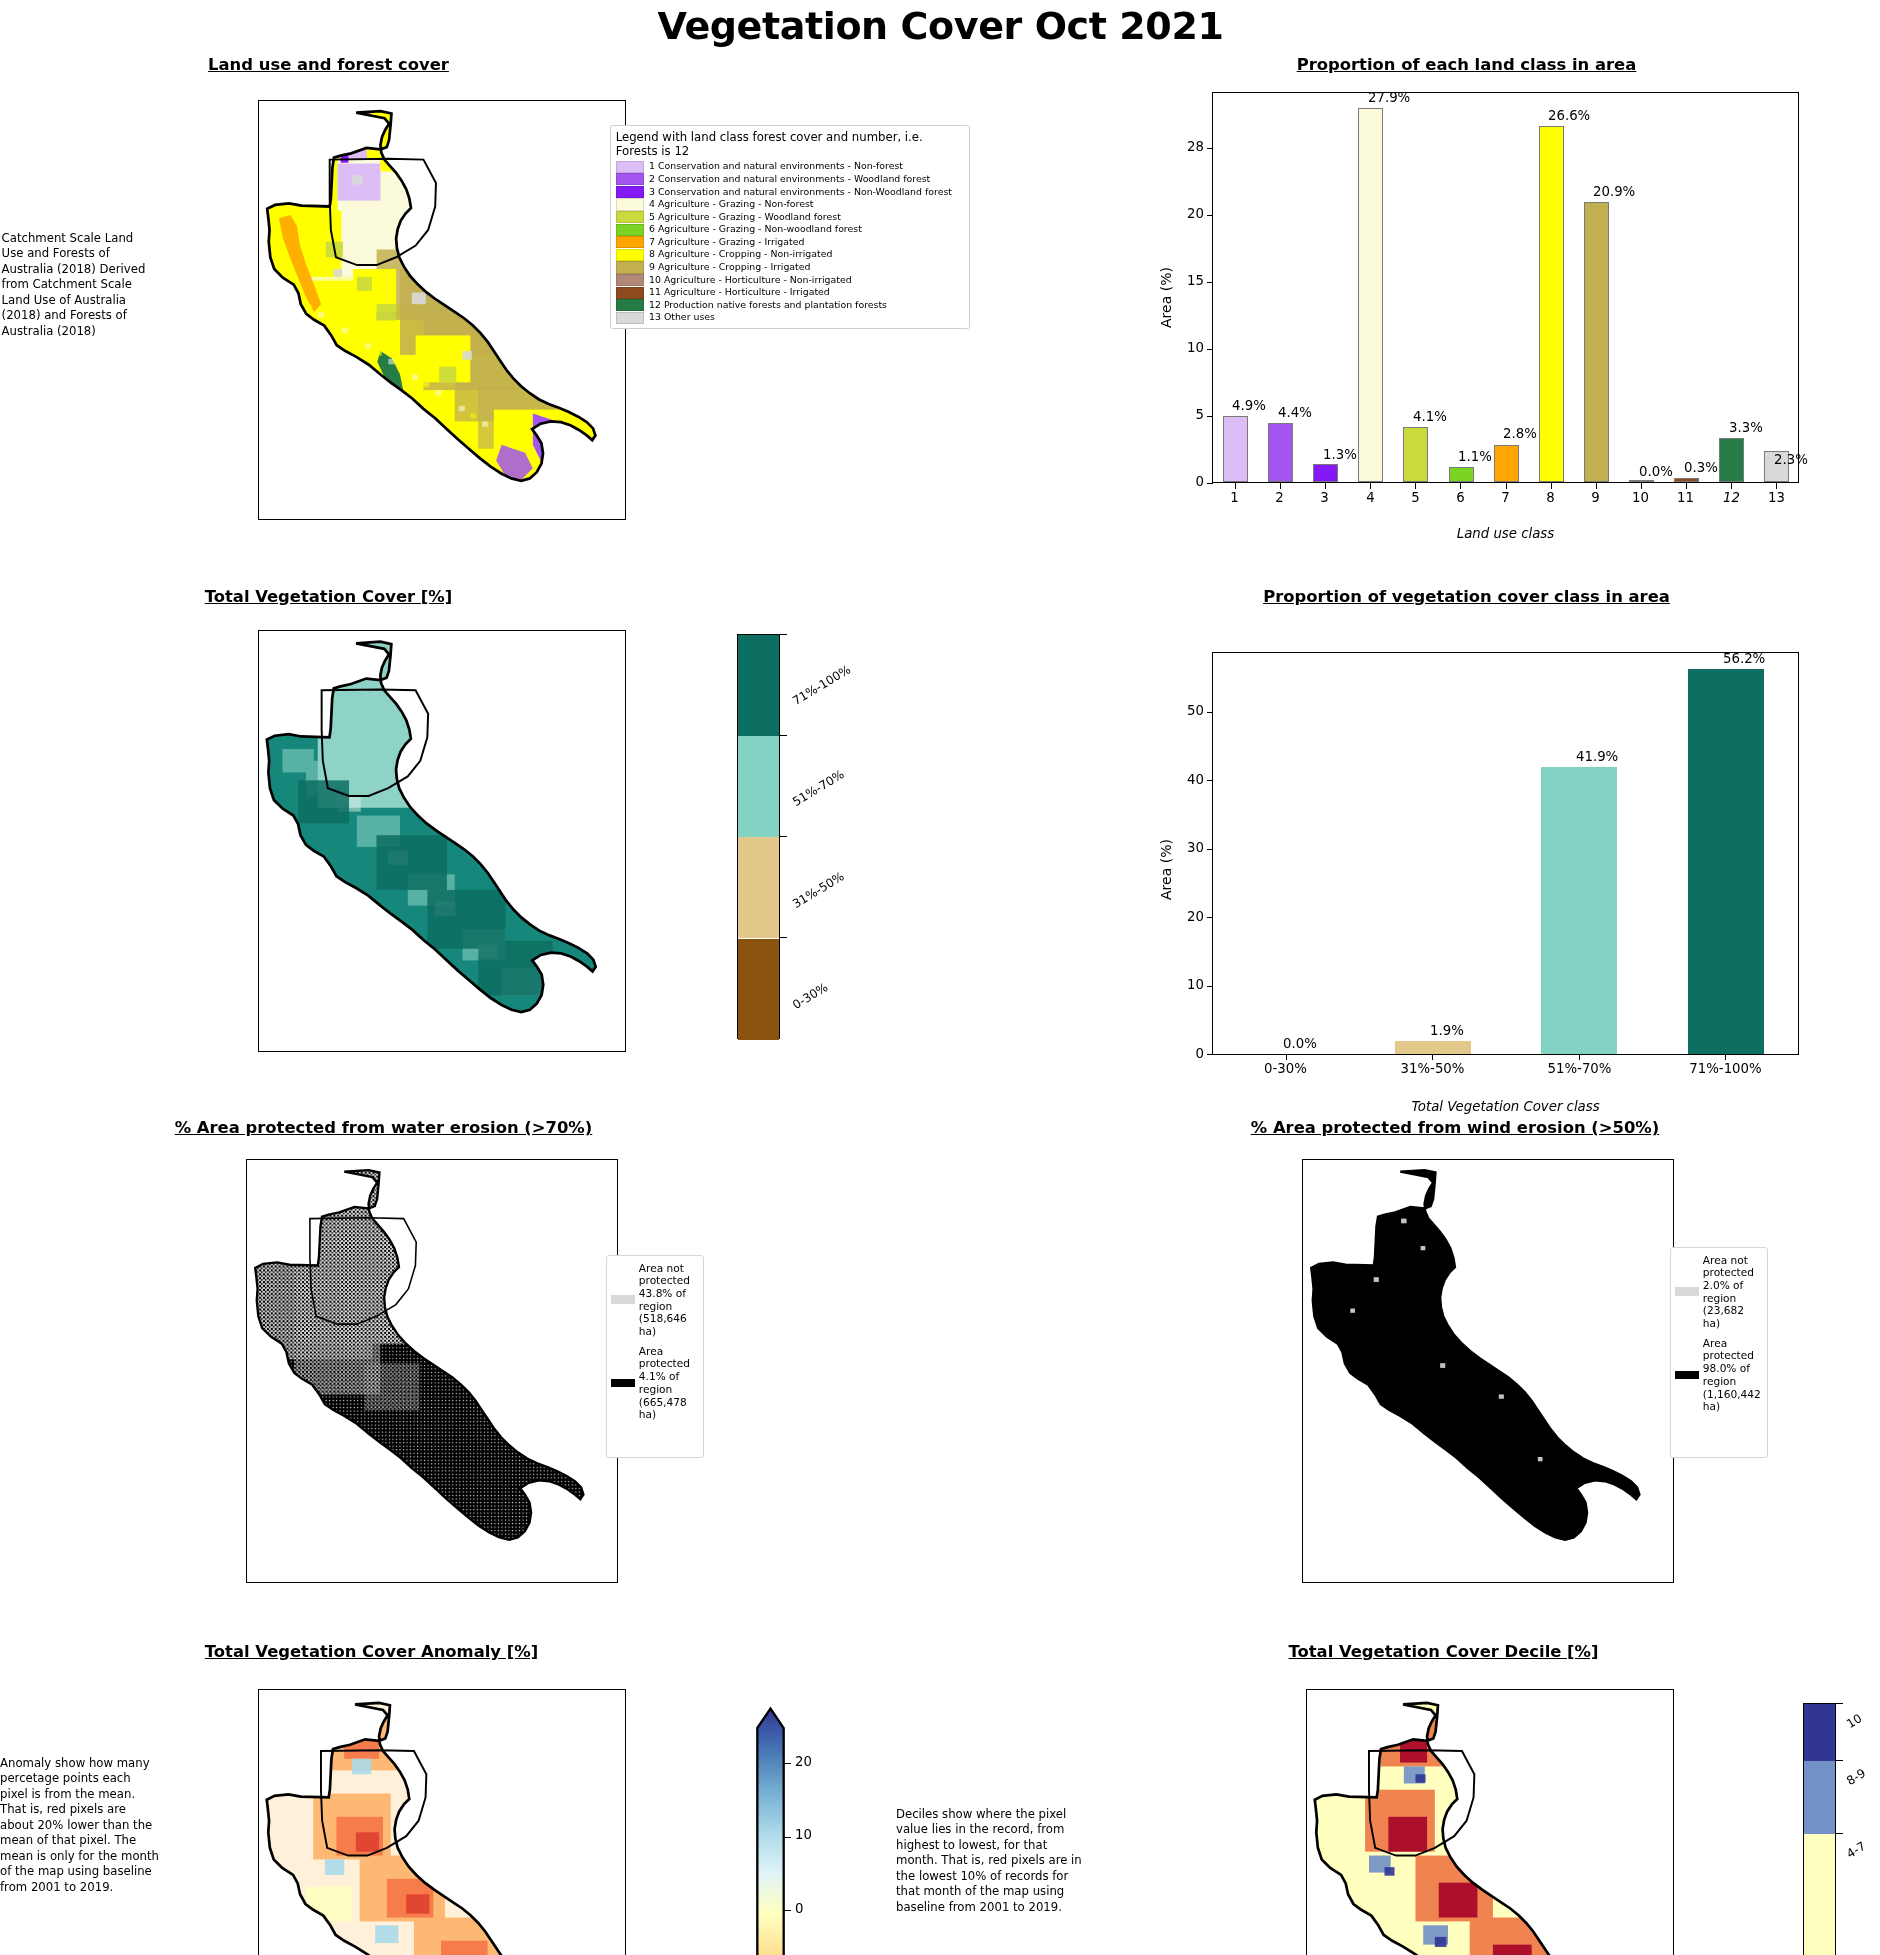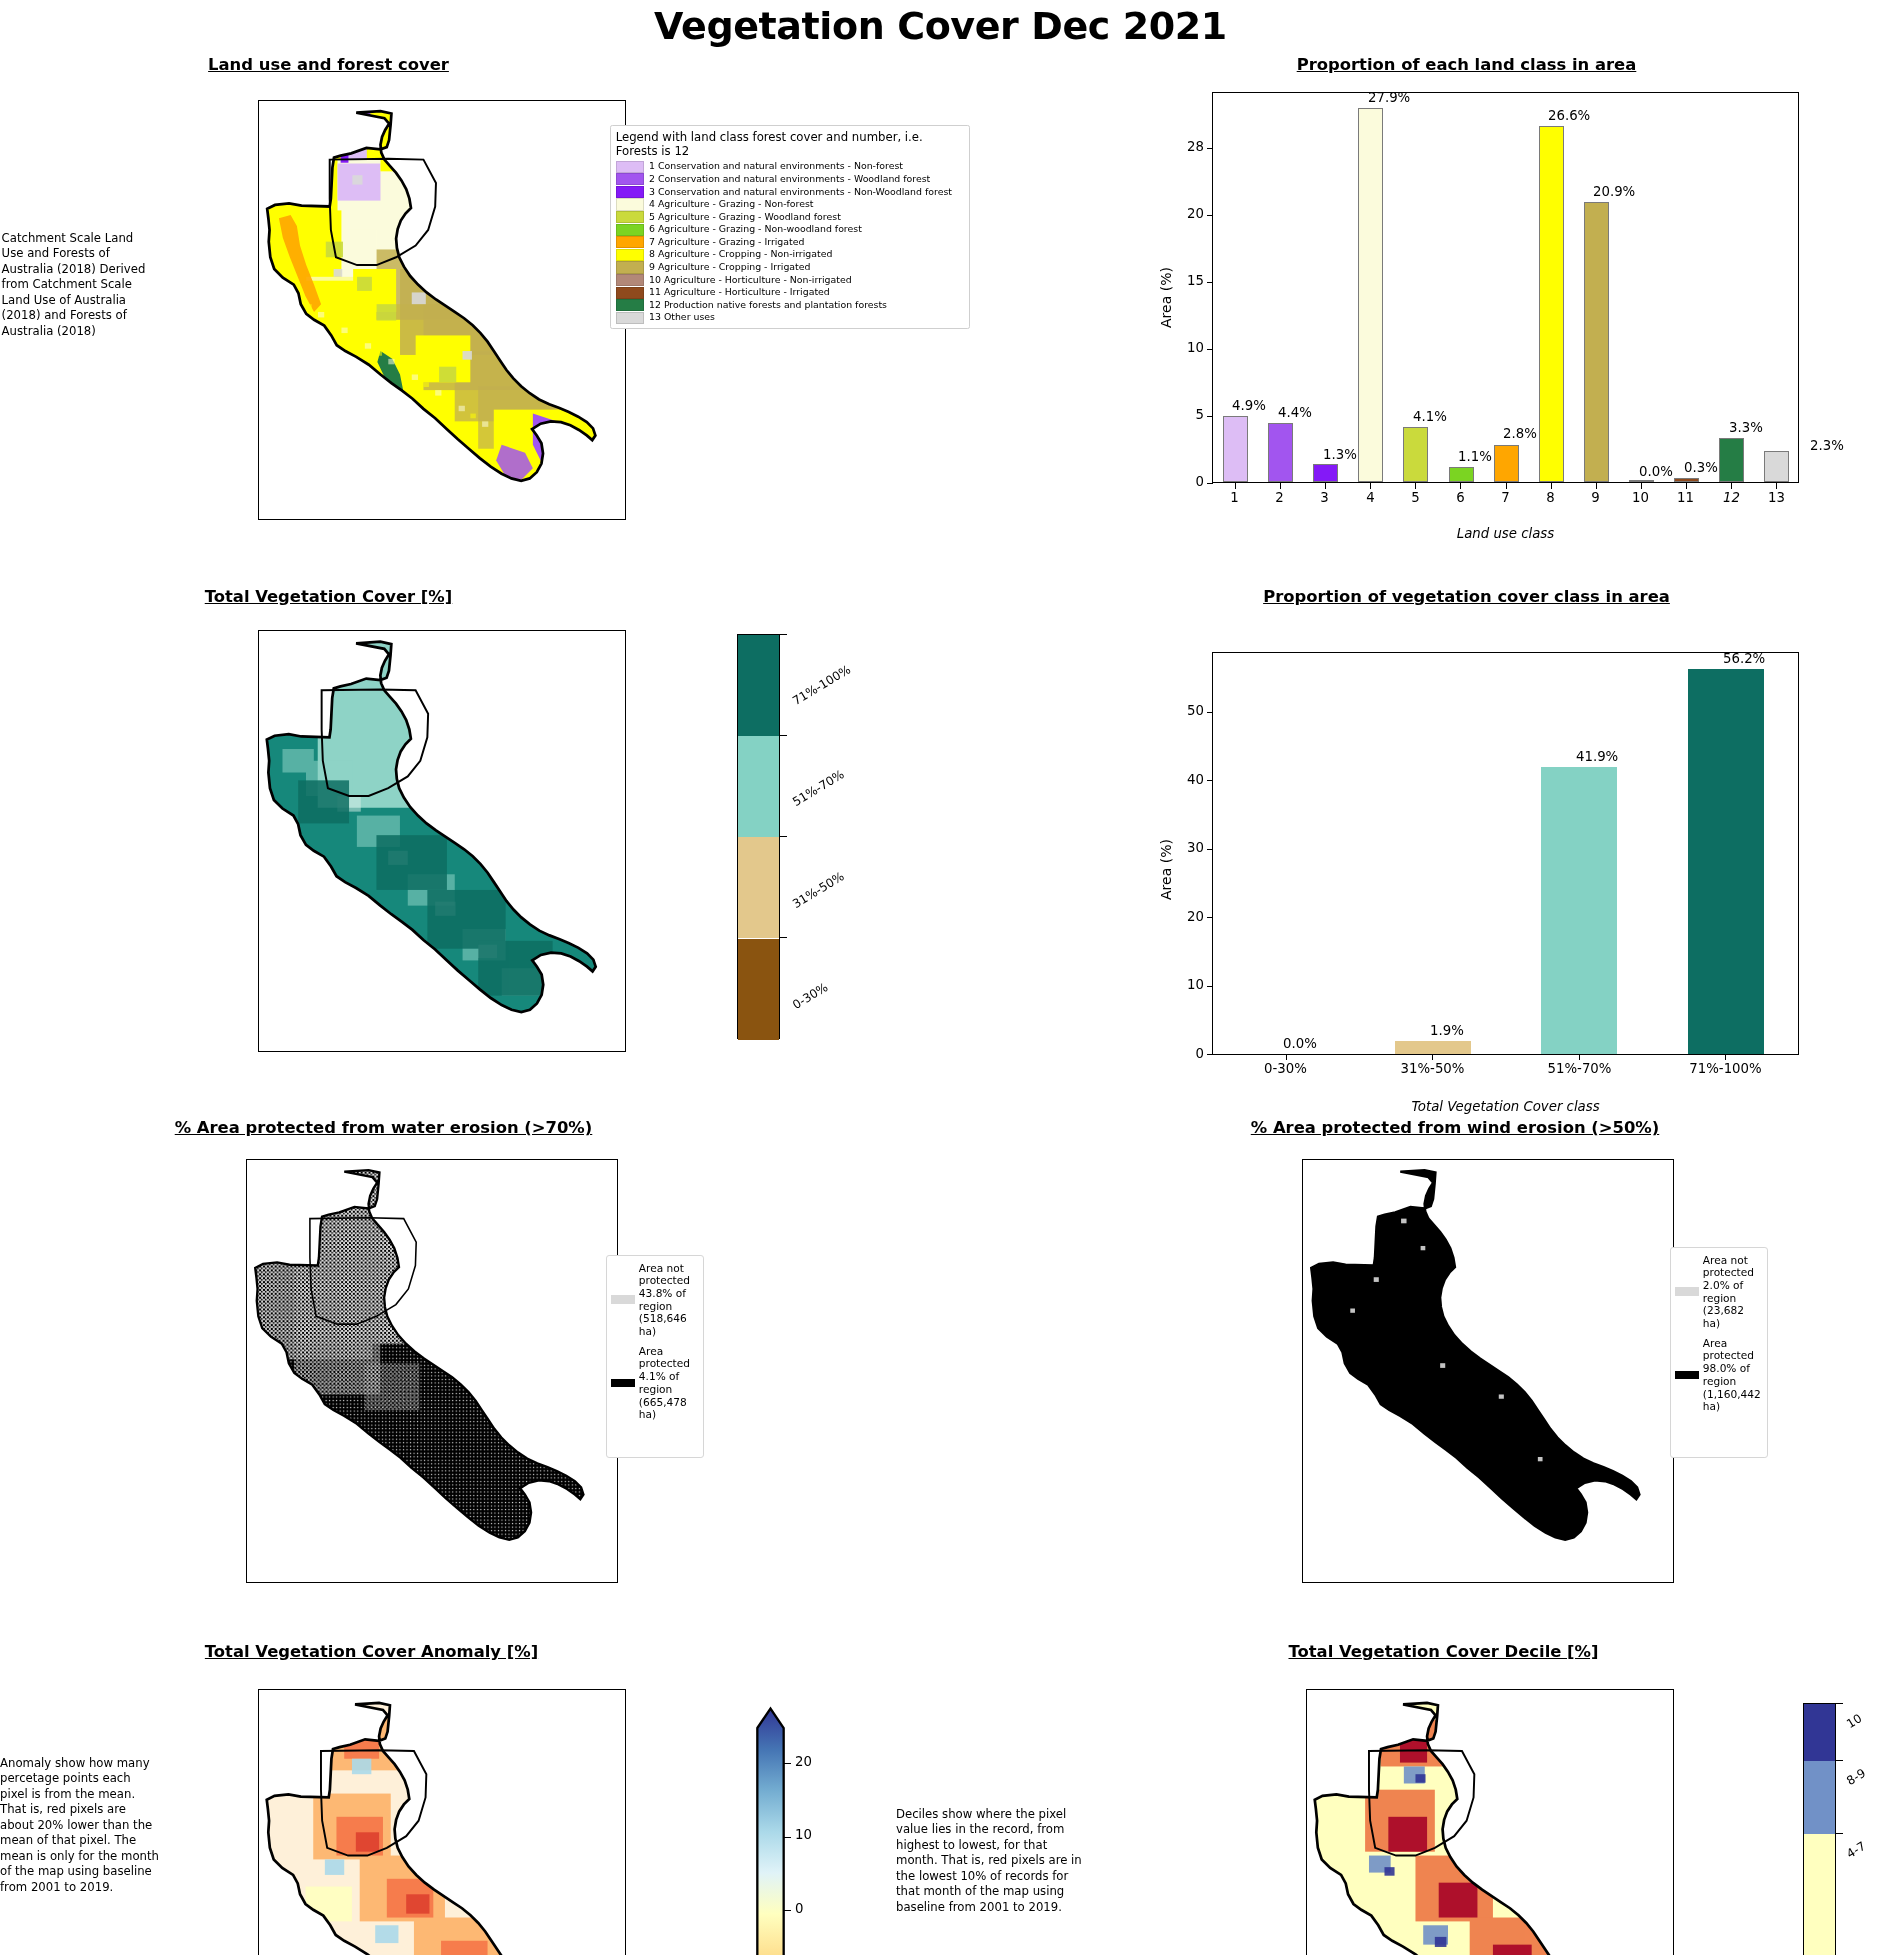--- a/index.html
+++ b/index.html
@@ -46,21 +46,21 @@
   
   .cbar{position:absolute;border:1.6px solid #000;box-sizing:border-box;}
   .cbseg{position:absolute;left:0;right:0;}
   .cbtick{position:absolute;background:#000;height:1.2px;width:7px;}
   .cblabel-rot{position:absolute;font-size:12px;white-space:nowrap;transform-origin:0 0;transform:rotate(-31deg);}
   .cblabel{position:absolute;font-size:13.3px;white-space:nowrap;}
 </style>
 </head>
 <body>
 
-<div class="abs" id="main-title">Vegetation Cover Dec 2021</div>
+<div class="abs" id="main-title">Vegetation Cover Oct 2021</div>
 
 <div class="abs panel-title" style="left:133px;top:55px;width:391px;">Land use and forest cover</div>
 <div class="abs panel-title" style="left:1095px;top:55px;width:743px;">Proportion of each land class in area</div>
 <div class="abs panel-title" style="left:133px;top:587px;width:391px;">Total Vegetation Cover [%]</div>
 <div class="abs panel-title" style="left:1095px;top:587px;width:743px;">Proportion of vegetation cover class in area</div>
 <div class="abs panel-title" style="left:90px;top:1118px;width:587px;">% Area protected from water erosion (&gt;70%)</div>
 <div class="abs panel-title" style="left:1142px;top:1118px;width:626px;">% Area protected from wind erosion (&gt;50%)</div>
 <div class="abs panel-title" style="left:98px;top:1642px;width:547px;">Total Vegetation Cover Anomaly [%]</div>
 <div class="abs panel-title" style="left:1150px;top:1642px;width:587px;">Total Vegetation Cover Decile [%]</div>
 
@@ -284,21 +284,21 @@
     <div class="tickmark" style="left: 462px; top: 405px; width: 1.2px; height: 5.5px;"></div>
     <div class="barlabel" style="left: 505px; top: 386px;">0.0%</div>
     <div class="xtick" style="left: 484px; width: 45px; top: 412px;">10</div>
     <div class="tickmark" style="left: 507px; top: 405px; width: 1.2px; height: 5.5px;"></div>
     <div class="barlabel" style="left: 550px; top: 382px;">0.3%</div>
     <div class="xtick" style="left: 529px; width: 45px; top: 412px;">11</div>
     <div class="tickmark" style="left: 552px; top: 405px; width: 1.2px; height: 5.5px;"></div>
     <div class="barlabel" style="left: 595px; top: 342px;">3.3%</div>
     <div class="xtick" style="left: 575px; width: 45px; top: 412px; font-style: italic;">12</div>
     <div class="tickmark" style="left: 597px; top: 405px; width: 1.2px; height: 5.5px;"></div>
-    <div class="barlabel" style="left: 640px; top: 360px; margin-left: 36px;">2.3%</div>
+    <div class="barlabel" style="left: 640px; top: 374px;">2.3%</div>
     <div class="xtick" style="left: 620px; width: 45px; top: 412px;">13</div>
     <div class="tickmark" style="left: 642px; top: 405px; width: 1.2px; height: 5.5px;"></div>
     <div class="ytick" style="left: 35px; width: 35px; top: 396px;">0</div>
     <div class="tickmark" style="left: 73px; top: 405px; width: 5.5px; height: 1.2px;"></div>
     <div class="ytick" style="left: 35px; width: 35px; top: 329px;">5</div>
     <div class="tickmark" style="left: 73px; top: 338px; width: 5.5px; height: 1.2px;"></div>
     <div class="ytick" style="left: 35px; width: 35px; top: 262px;">10</div>
     <div class="tickmark" style="left: 73px; top: 271px; width: 5.5px; height: 1.2px;"></div>
     <div class="ytick" style="left: 35px; width: 35px; top: 195px;">15</div>
     <div class="tickmark" style="left: 73px; top: 204px; width: 5.5px; height: 1.2px;"></div>

